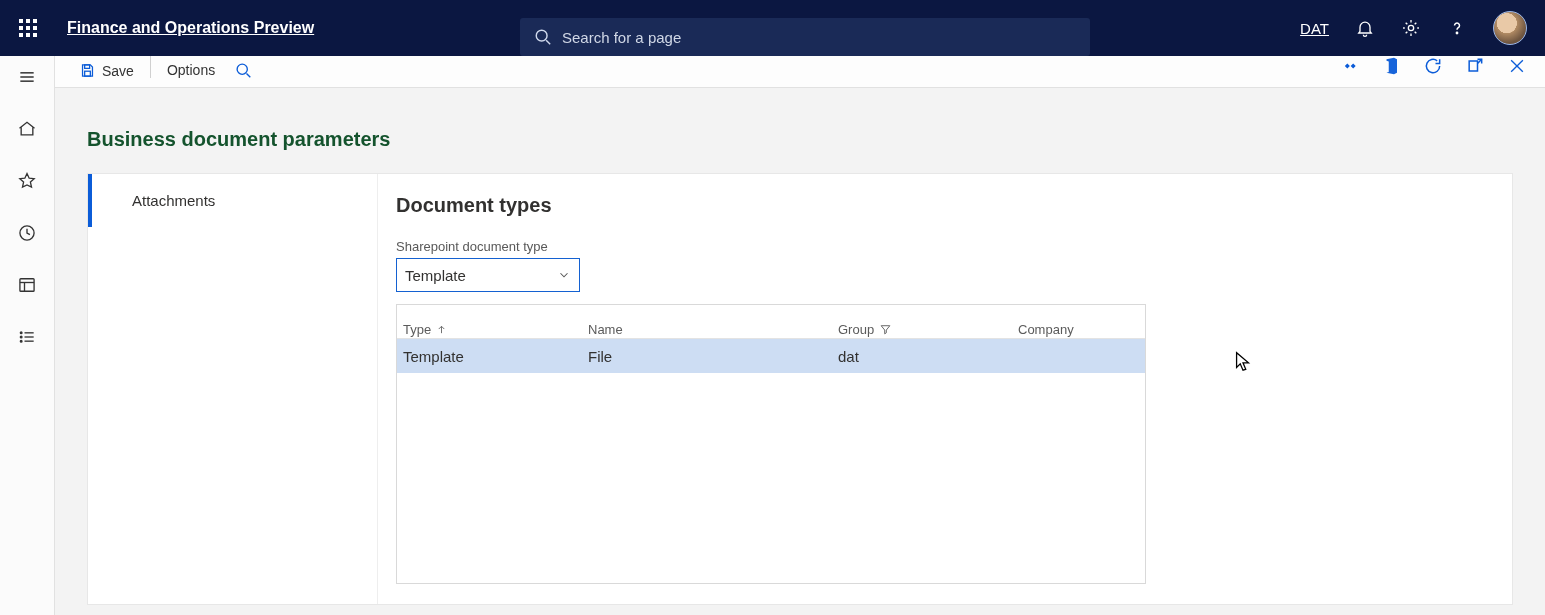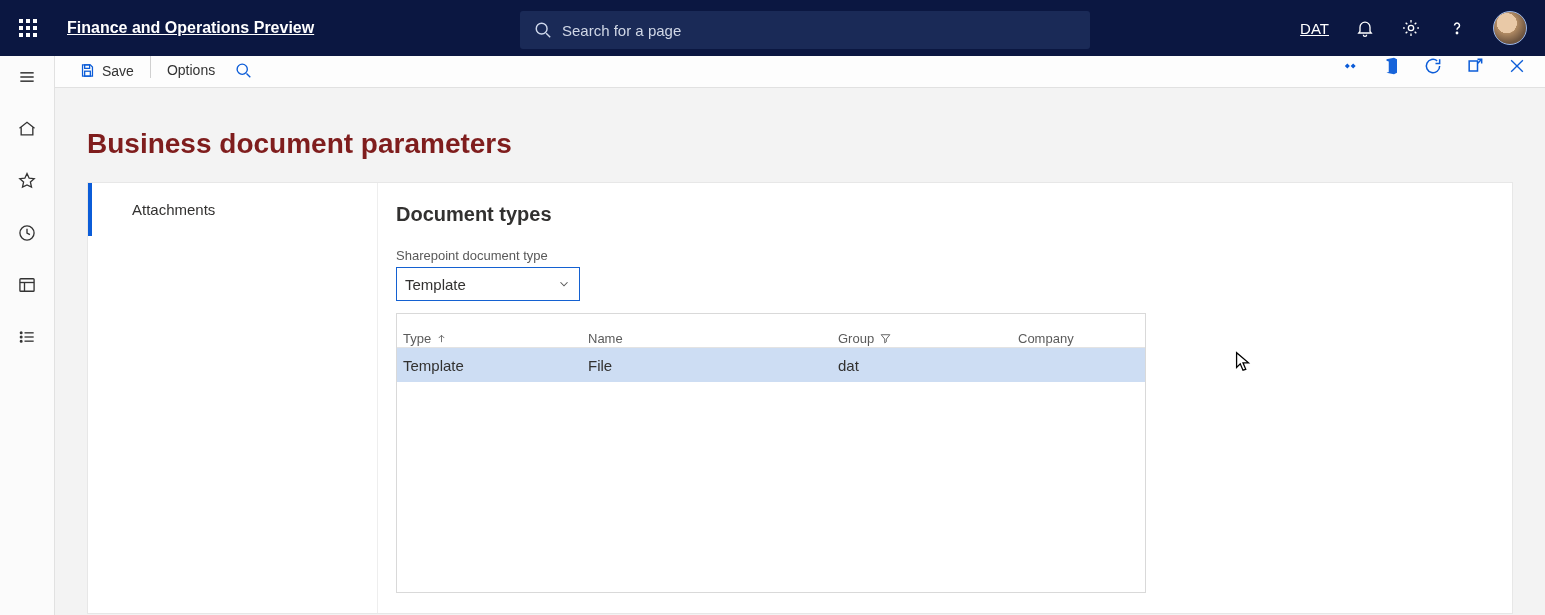--- a/index.html
+++ b/index.html
@@ -36,21 +36,21 @@
     gap: 3px;
   }
   .waffle-grid span { width:4px; height:4px; background:#fff; }
   .app-title { font-size: 16px; font-weight: 600; margin-left: 12px; }
   .search-wrap {
     margin-left: auto;
     margin-right: auto;
     flex: 0 0 auto;
     position: absolute;
     left: 520px;
-    top: 11px;
+    top: 18px;
   }
   .search-box {
     width: 570px;
     height: 38px;
     background: #1a2a57;
     border-radius: 3px;
     display: flex;
     align-items: center;
     padding: 0 14px;
     color: #d0d7e6;
@@ -105,21 +105,21 @@
   }
   .act-btn {
     display:flex; align-items:center; gap:6px;
     padding: 6px 10px; font-size:14px; color:#333; cursor:pointer;
   }
   .act-divider { width:1px; height:22px; background:#d0d0d0; margin:0 6px; }
   .action-right { margin-left:auto; display:flex; gap:22px; padding-right:8px; }
   .action-right .aicon { width:20px;height:20px;cursor:pointer; color:#0b5cd8; display:flex;align-items:center;justify-content:center;}
 
   .page-body { padding: 22px 32px; }
-  .page-heading { font-size: 28px; font-weight: 600; color:#7f1d1d; margin: 18px 0 22px 0; }
+  .page-heading { font-size: 20px; font-weight: 600; color:#14532d; margin: 18px 0 22px 0; }
 
   .card {
     background: #fff;
     border: 1px solid #e7e7e7;
     display:flex;
     min-height: 410px;
   }
   .tabstrip {
     width: 290px;
     border-right: 1px solid #eee;

